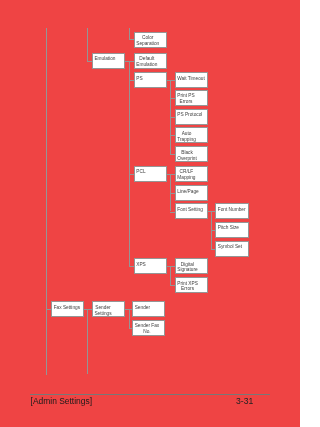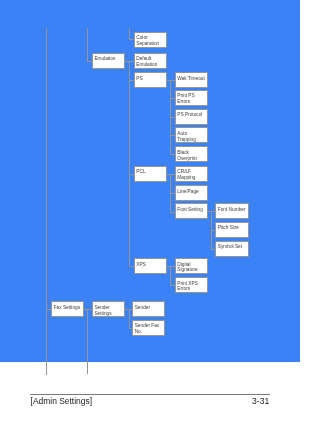--- a/index.html
+++ b/index.html
@@ -1,25 +1,25 @@
 <!DOCTYPE html>
 <html><head>
 <meta charset="utf-8">
 <style>
   html,body{margin:0;padding:0;background:#ffffff;}
   body{width:300px;height:427px;font-family:"Liberation Sans",sans-serif;overflow:hidden;}
-  #page{position:relative;width:300px;height:362px;background:#3b82f6;}
+  #page{position:relative;width:300px;height:427px;background:#ef4444;text-align:center;}
   .node{position:absolute;box-sizing:border-box;border:0.75px solid #959595;background:#fff;}
   .node .lbl{position:absolute;left:1.4px;top:2.75px;font-size:4.75px;line-height:5.8px;color:#3d3d3d;white-space:pre-line;}
   .seg{position:absolute;background:#959595;}
   .h{height:0.7px;}
   .v{width:0.7px;}
   #footrule{position:absolute;left:30.2px;top:393.6px;width:240px;height:1.05px;background:#787878;}
   #foottext{position:absolute;left:30.6px;top:396.2px;font-size:8.45px;color:#1a1a1a;}
-  #pagenum{position:absolute;left:252px;top:395.6px;font-size:8.6px;color:#222;}
+  #pagenum{position:absolute;left:236px;top:395.6px;font-size:8.6px;color:#222;}
 </style>
 </head>
 <body>
 
 <div id="page">
   <div id="diagram">
       <div class="seg v" style="left: 46px; top: 28px; height: 346.5px;"></div>
       <div class="seg v" style="left: 87.3px; top: 28px; height: 32.6px;"></div>
       <div class="seg v" style="left: 87.3px; top: 309.2px; height: 65.3px;"></div>
       <div class="seg v" style="left: 129px; top: 28px; height: 11.4px;"></div>

